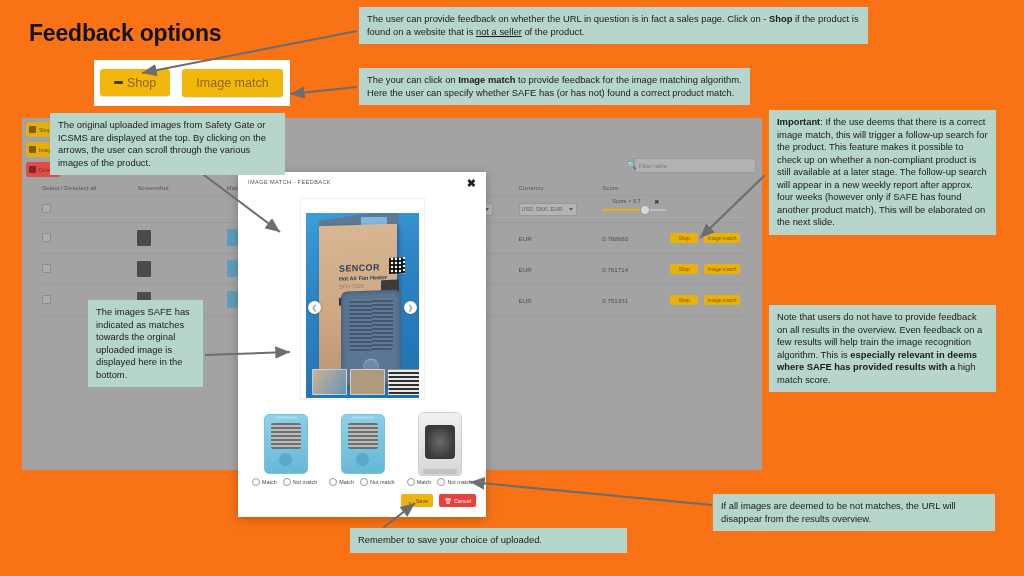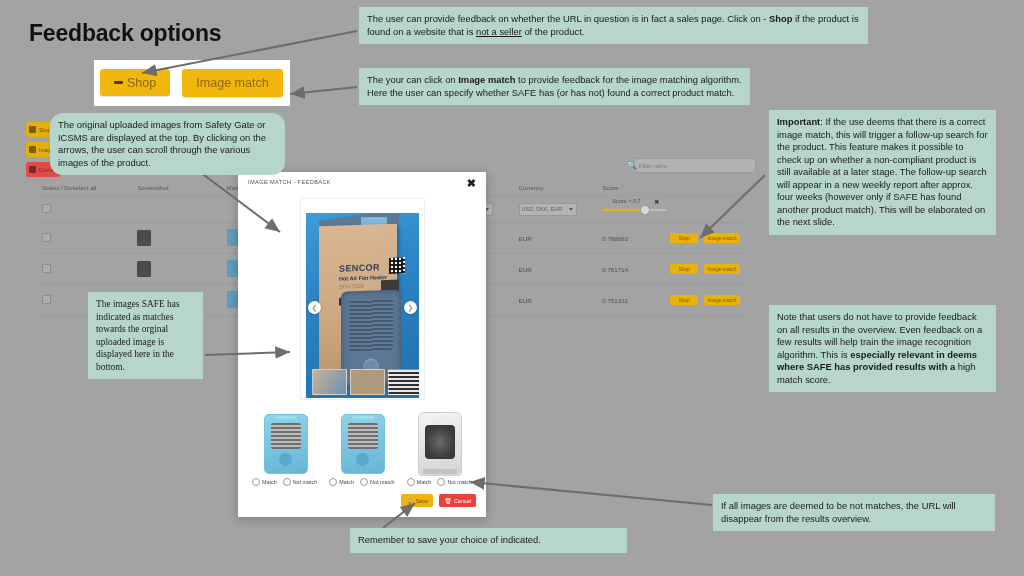--- a/index.html
+++ b/index.html
@@ -2,21 +2,21 @@
 <html><head>
 <meta charset="utf-8">
 <style>
   html,body{margin:0;padding:0;}
   body{
     width:1024px;height:576px;overflow:hidden;
     background:#e6e7e9;
     font-family:"Liberation Sans", sans-serif;
     position:relative;
   }
-  .slide{position:absolute;left:0;top:0;width:1024px;height:576px;background:#a3a3a3;}
+  .slide{position:absolute;left:0;top:0;width:1024px;height:576px;background:#f97316;}
 
   
   .title{
     position:absolute;left:29px;top:20px;
     font-size:23px;font-weight:bold;color:#111;letter-spacing:-.2px;
     font-family:"Liberation Sans", sans-serif;
   }
 
   
   .btncard{position:absolute;left:94px;top:60px;width:196px;height:46px;background:#fff;}
@@ -144,22 +144,22 @@
   .callout{position:absolute;background:#b6d5cd;color:#1a1a1a;font-size:9.4px;line-height:1.33;
     padding:6px 8px;box-sizing:border-box;}
   .callout b{font-weight:bold;}
   .callout u{text-decoration:underline;}
   .c1{left:359px;top:7px;width:509px;}
   .c2{left:359px;top:68px;width:391px;}
   .c3{left:769px;top:110px;width:227px;}
   .c4{left:769px;top:305px;width:227px;}
   .c5{left:713px;top:494px;width:282px;}
   .c6{left:350px;top:528px;width:277px;}
-  .c7{left:50px;top:113px;width:235px;border-radius:13px;}
-  .c8{left:88px;top:292px;width:115px;font-family:Liberation Serif, serif;}
+  .c7{left:50px;top:113px;width:235px;}
+  .c8{left:88px;top:300px;width:115px;}
 
   
   svg.arrows{position:absolute;left:0;top:0;width:1024px;height:576px;pointer-events:none;}
 </style>
 </head>
 <body>
 
 <div class="slide">
 
   <div class="title">Feedback options</div>
@@ -404,17 +404,17 @@
 
   <div class="callout c3">
     <b>Important</b><span>: If the use deems that there is a correct image match, this will trigger a follow-up search for the product. This feature makes it possible to check up on whether a non-compliant product is still available at a later stage. The follow-up search will appear in a new weekly report after approx. four weeks (however only if SAFE has found another product match). This will be elaborated on the next slide.</span>
   </div>
 
   <div class="callout c4">
     <span>Note that users do not have to provide feedback on all results in the overview. Even feedback on a few results will help train the image recognition algorithm. This is </span><b>especially relevant in deems where SAFE has provided results with a</b><span> high match score.</span>
   </div>
 
   <div class="callout c5">If all images are deemed to be not matches, the URL will disappear from the results overview.</div>
-  <div class="callout c6">Remember to save your choice of indicated.</div>
+  <div class="callout c6">Remember to save your choice of uploaded.</div>
   <div class="callout c7">The original uploaded images from Safety Gate or ICSMS are displayed at the top. By clicking on the arrows, the user can scroll through the various images of the product.</div>
   <div class="callout c8">The images SAFE has indicated as matches towards the orginal uploaded image is displayed here in the bottom.</div>
 
 </div>
 
 </body></html>

